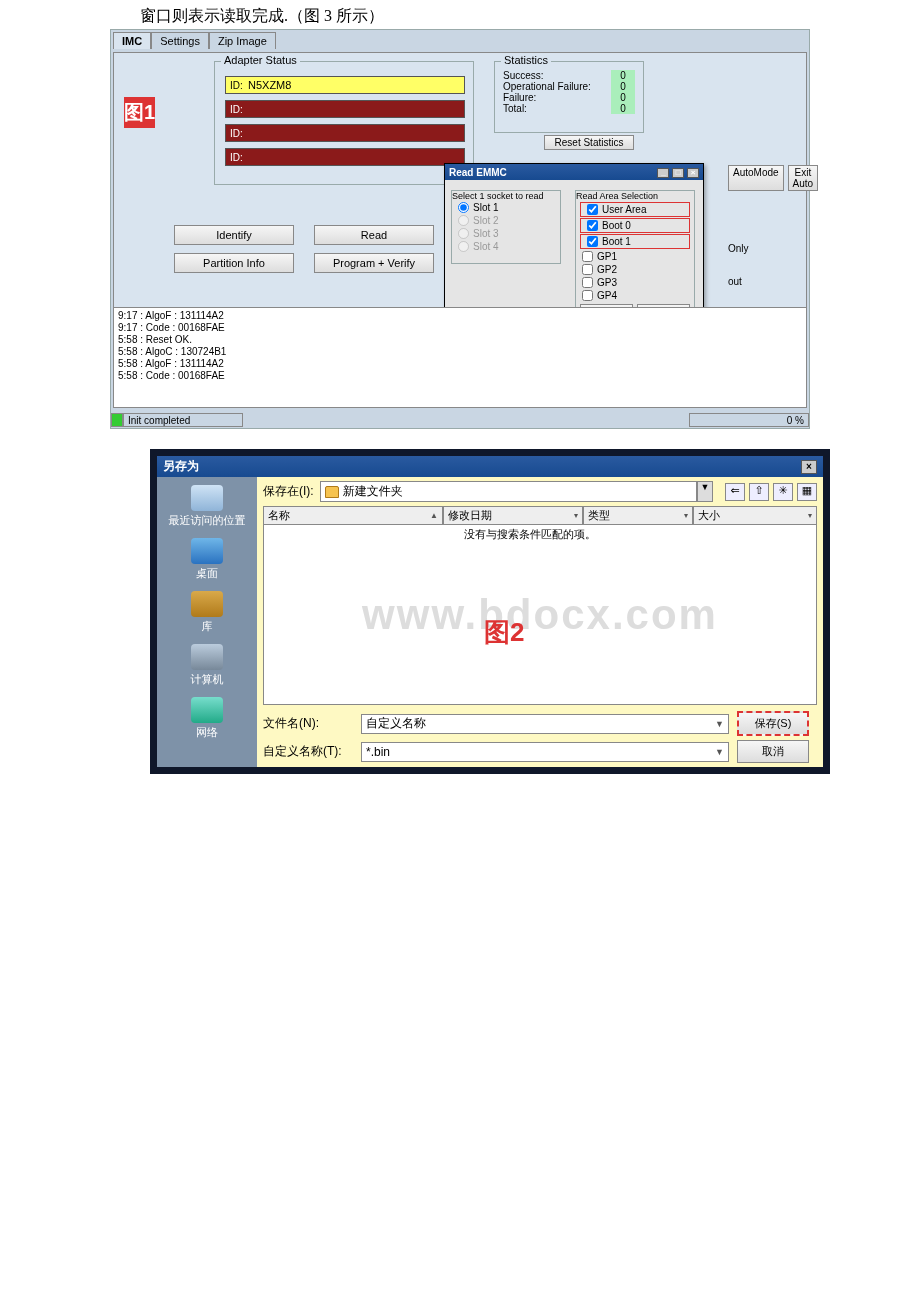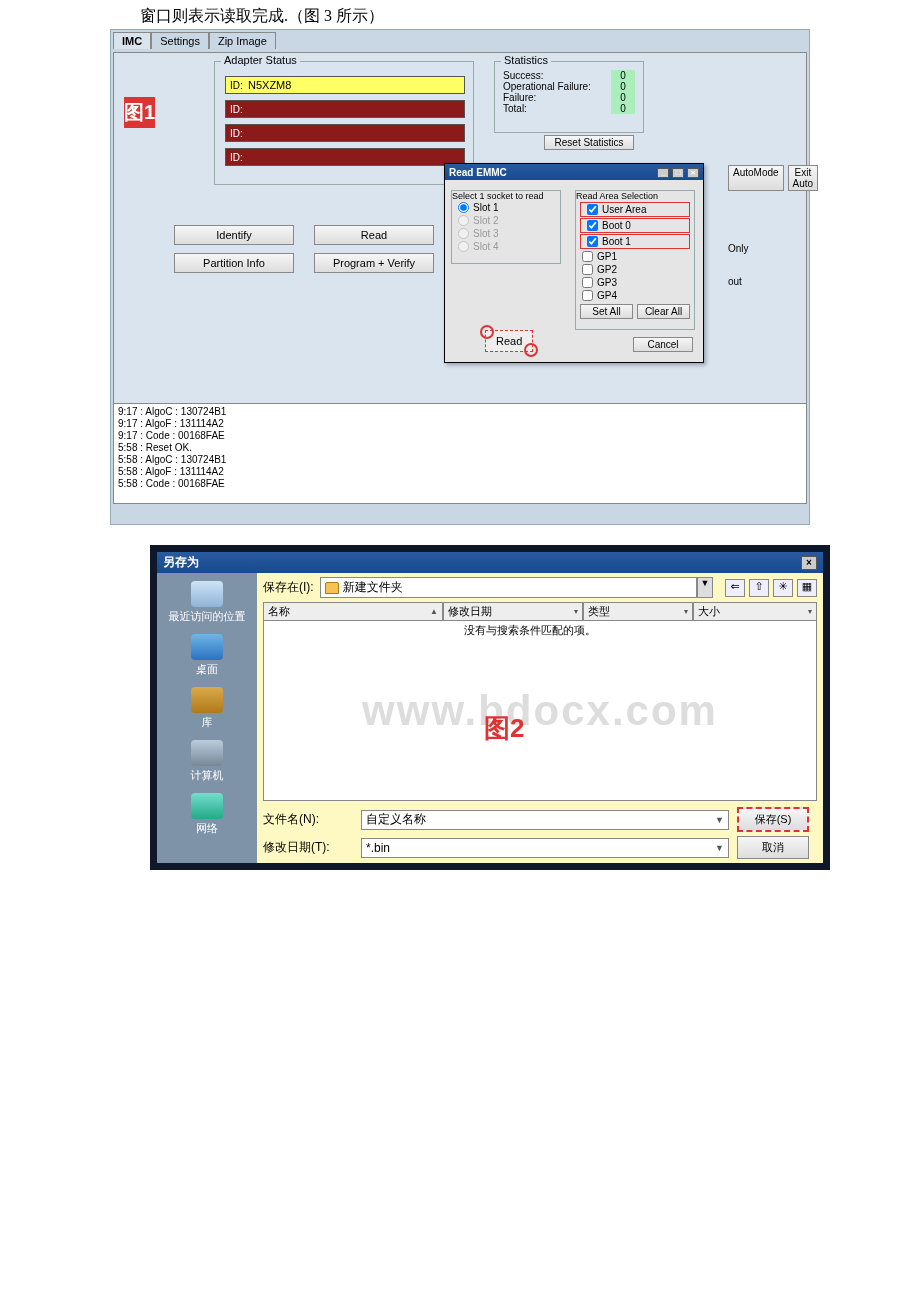--- a/index.html
+++ b/index.html
@@ -1,19 +1,19 @@
 <!DOCTYPE html>
 <html><head>
 <meta charset="utf-8">
 <style>
   * { box-sizing: border-box; margin: 0; padding: 0; font-family: "Microsoft Sans Serif", "SimSun", sans-serif; }
   body { background: #fff; width: 920px; }
   .page-caption { font-size: 16px; padding: 6px 0 2px 140px; font-family: "SimSun", serif; }
   
-  .app1 { margin: 0 78px 20px 110px; border: 1px solid #9aa; background: #c9d6e3; position: relative; width: 700px; height: 496px; font-size: 11px; }
+  .app1 { margin: 0 78px 20px 110px; border: 1px solid #9aa; background: #c9d6e3; position: relative; width: 700px; height: 400px; font-size: 11px; }
   .tabrow { display: flex; gap: 0; margin: 2px 0 0 2px; }
   .tab { padding: 2px 8px; background: #c9d6e3; border: 1px solid #888; border-bottom: none; font-size: 11px; cursor: pointer; }
   .tab.active { background: #d9e4ef; font-weight: bold; }
   .pane { position: absolute; inset: 22px 2px 20px 2px; background: #d9e4ef; border: 1px solid #888; }
   .groupbox { position: absolute; border: 1px solid #9aa; }
   .groupbox > .legend { position: absolute; top: -8px; left: 6px; background: #d9e4ef; padding: 0 3px; font-size: 11px; }
   .adapter { left: 100px; top: 8px; width: 260px; height: 124px; }
   .idrow { position: absolute; left: 10px; width: 240px; height: 18px; display: flex; align-items: center; }
   .idrow.yellow { background: #ffff66; border: 1px solid #555; }
   .idrow.red    { background: #8b1a1a; color: #fff; border: 1px solid #555; }
@@ -222,30 +222,35 @@
         <div style="position:absolute;right:10px;bottom:10px">
           <div class="btn small" style="width:60px">Cancel</div>
         </div>
         <div class="readstar">
           <span class="starbtn">Read</span>
         </div>
       </div>
     </div>
 
     <div class="log">
-      <div>9:17 : AlgoC : 130724B1</div>
       <div>9:17 : AlgoF : 131114A2</div>
       <div>9:17 : Code  : 00168FAE</div>
       <div>5:58 : Reset OK.</div>
       <div>5:58 : AlgoC : 130724B1</div>
       <div>5:58 : AlgoF : 131114A2</div>
       <div>5:58 : Code  : 00168FAE</div>
     </div>
   </div>
 
+  <div class="statusbar">
+    <div class="cell green"></div>
+    <div class="cell" style="width:120px">Init completed</div>
+    <div style="flex:1"></div>
+    <div class="cell" style="width:120px;justify-content:flex-end">0 %</div>
+  </div>
 </div>
 
 <div class="saveas">
   <div class="titlebar2">
     <span>另存为</span>
     <span class="closex">×</span>
   </div>
   <div class="body">
     <div class="places">
       <div class="place"><div class="ico recent"></div><span>最近访问的位置</span></div>
@@ -300,21 +305,21 @@
       <div class="bottomrows">
         <label>文件名(N):</label>
         <div class="txt">
             <span>自定义名称</span>
             <span class="drop">▼</span>
           </div>
         <div class="savebtns">
             <div class="btn star">保存(S)</div>
           </div>
 
-        <label>修改日期(T):</label>
+        <label>自定义名称(T):</label>
         <div class="txt">
             <span>*.bin</span>
             <span class="drop">▼</span>
           </div>
         <div class="savebtns">
             <div class="btn">取消</div>
           </div>
       </div>
     </div>
   </div>

